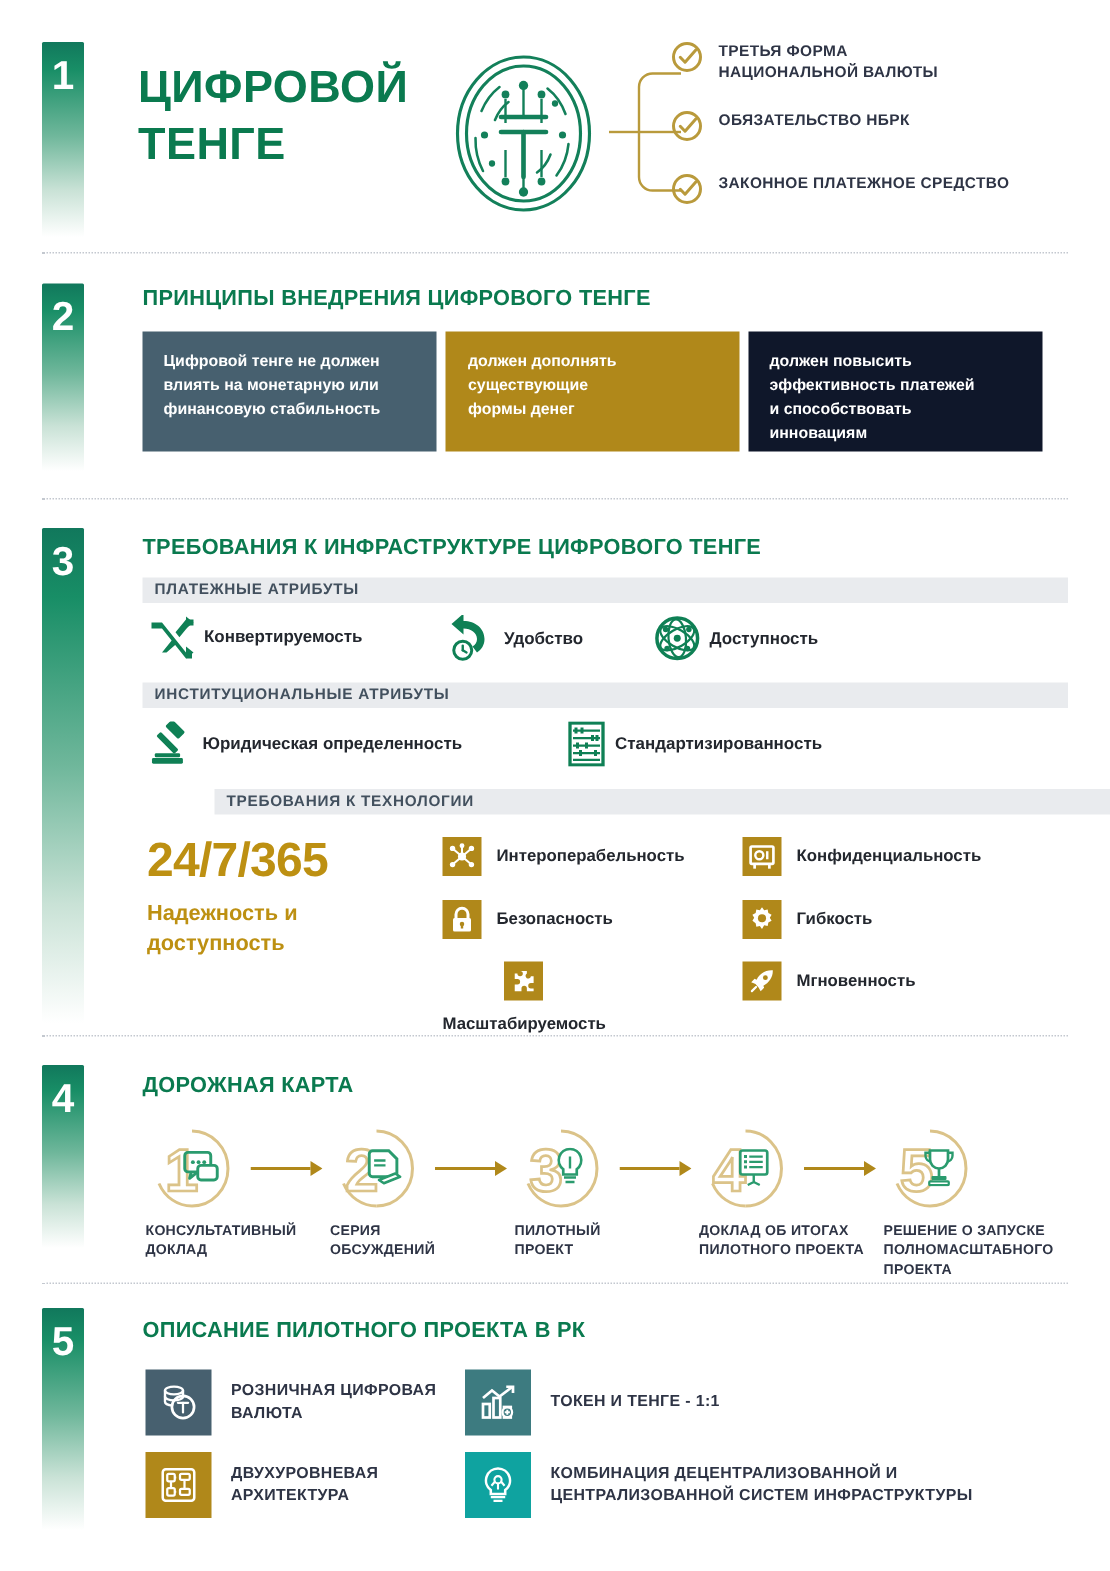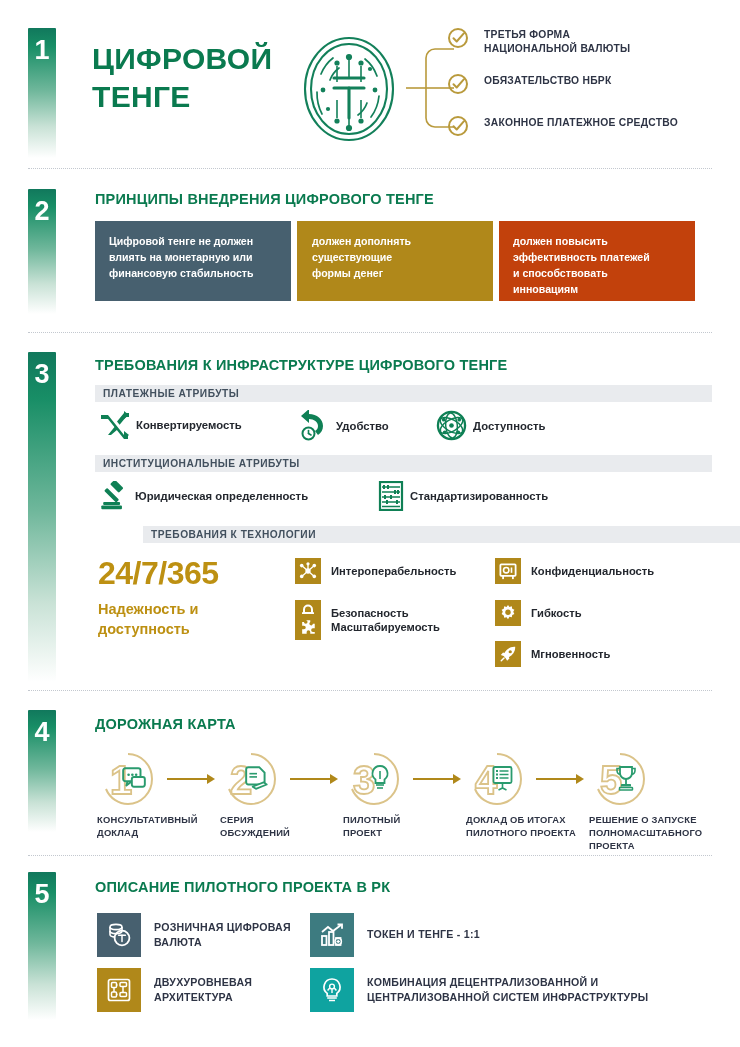--- a/index.html
+++ b/index.html
@@ -32,21 +32,21 @@
   }
 
   
   .s1-title{
     position:absolute;left:92px;top:40px;width:200px;
     color:#0a7a4f;font-weight:700;font-size:30px;line-height:1.28;
     letter-spacing:.3px;
   }
   .coin{position:absolute;left:297px;top:30px;width:104px;height:118px;}
   .bullets{position:absolute;left:447px;top:28px;width:270px;}
-  .bullet{position:absolute;display:flex;align-items:flex-start;gap:15px;}
+  .bullet{position:absolute;display:flex;align-items:flex-start;gap:10px;}
   .bullet .chk{flex:0 0 auto;margin-top:-1px;}
   .bullet .btxt{
     font-size:10.3px;font-weight:700;line-height:1.35;color:#2e3445;
     letter-spacing:.25px;text-transform:uppercase;white-space:pre-line;
   }
   .bracket{position:absolute;left:406px;top:36px;width:48px;height:104px;}
 
   
   .p-cards{position:absolute;left:95px;top:221px;display:flex;gap:6px;}
   .p-card{
@@ -196,21 +196,21 @@
     </div>
     <div class="sec-title" style="left:95px;top:192px;">ПРИНЦИПЫ ВНЕДРЕНИЯ ЦИФРОВОГО ТЕНГЕ</div>
 
     <div class="p-cards">
       <div class="p-card" style="background:#47606f;">Цифровой тенге не должен
 влиять на монетарную или
 финансовую стабильность</div>
       <div class="p-card" style="background:#b0881a;padding-left:15px;">должен дополнять
 существующие
 формы денег</div>
-      <div class="p-card" style="background:#c2410c;">должен повысить
+      <div class="p-card" style="background:#0f172a;">должен повысить
 эффективность платежей
 и способствовать
 инновациям</div>
     </div>
 
     <div class="divider" style="top:332px;"></div>
   </div>
 
   <div class="section">
     <div class="numbar" style="top:352px;height:330px;">
@@ -336,21 +336,21 @@
       <span class="tile">
         <svg width="16" height="18" viewBox="0 0 16 18">
           <path d="M4 8V5.5a4 4 0 0 1 8 0V8" fill="none" stroke="#ffffff" stroke-width="2"></path>
           <rect x="2" y="8" width="12" height="9" rx="1" fill="#ffffff"></rect>
           <circle cx="8" cy="12" r="1.5" fill="#b0881a"></circle>
           <rect x="7.2" y="12" width="1.6" height="3" fill="#b0881a"></rect>
         </svg>
       </span>
       <span class="tlabel">Безопасность</span>
     </div>
-    <div class="tech" style="left:295px;top:614px;">
+    <div class="tech" style="left:295px;top:641px;flex-direction:column;">
       <span class="tile">
         <svg width="18" height="18" viewBox="0 0 20 20">
           <path d="M7.5 2.5h5v2a2 2 0 1 0 3 2h2v5h-2a2 2 0 1 0 0 4h2v2h-5v-2a2 2 0 1 0-4 0v2h-5v-5h2a2 2 0 1 0 0-4h-2v-4h2a2 2 0 1 0 2-2z" fill="#ffffff"></path>
         </svg>
       </span>
       <span class="tlabel">Масштабируемость</span>
     </div>
 
     <div class="tech" style="left:495px;top:558px;">
       <span class="tile">

